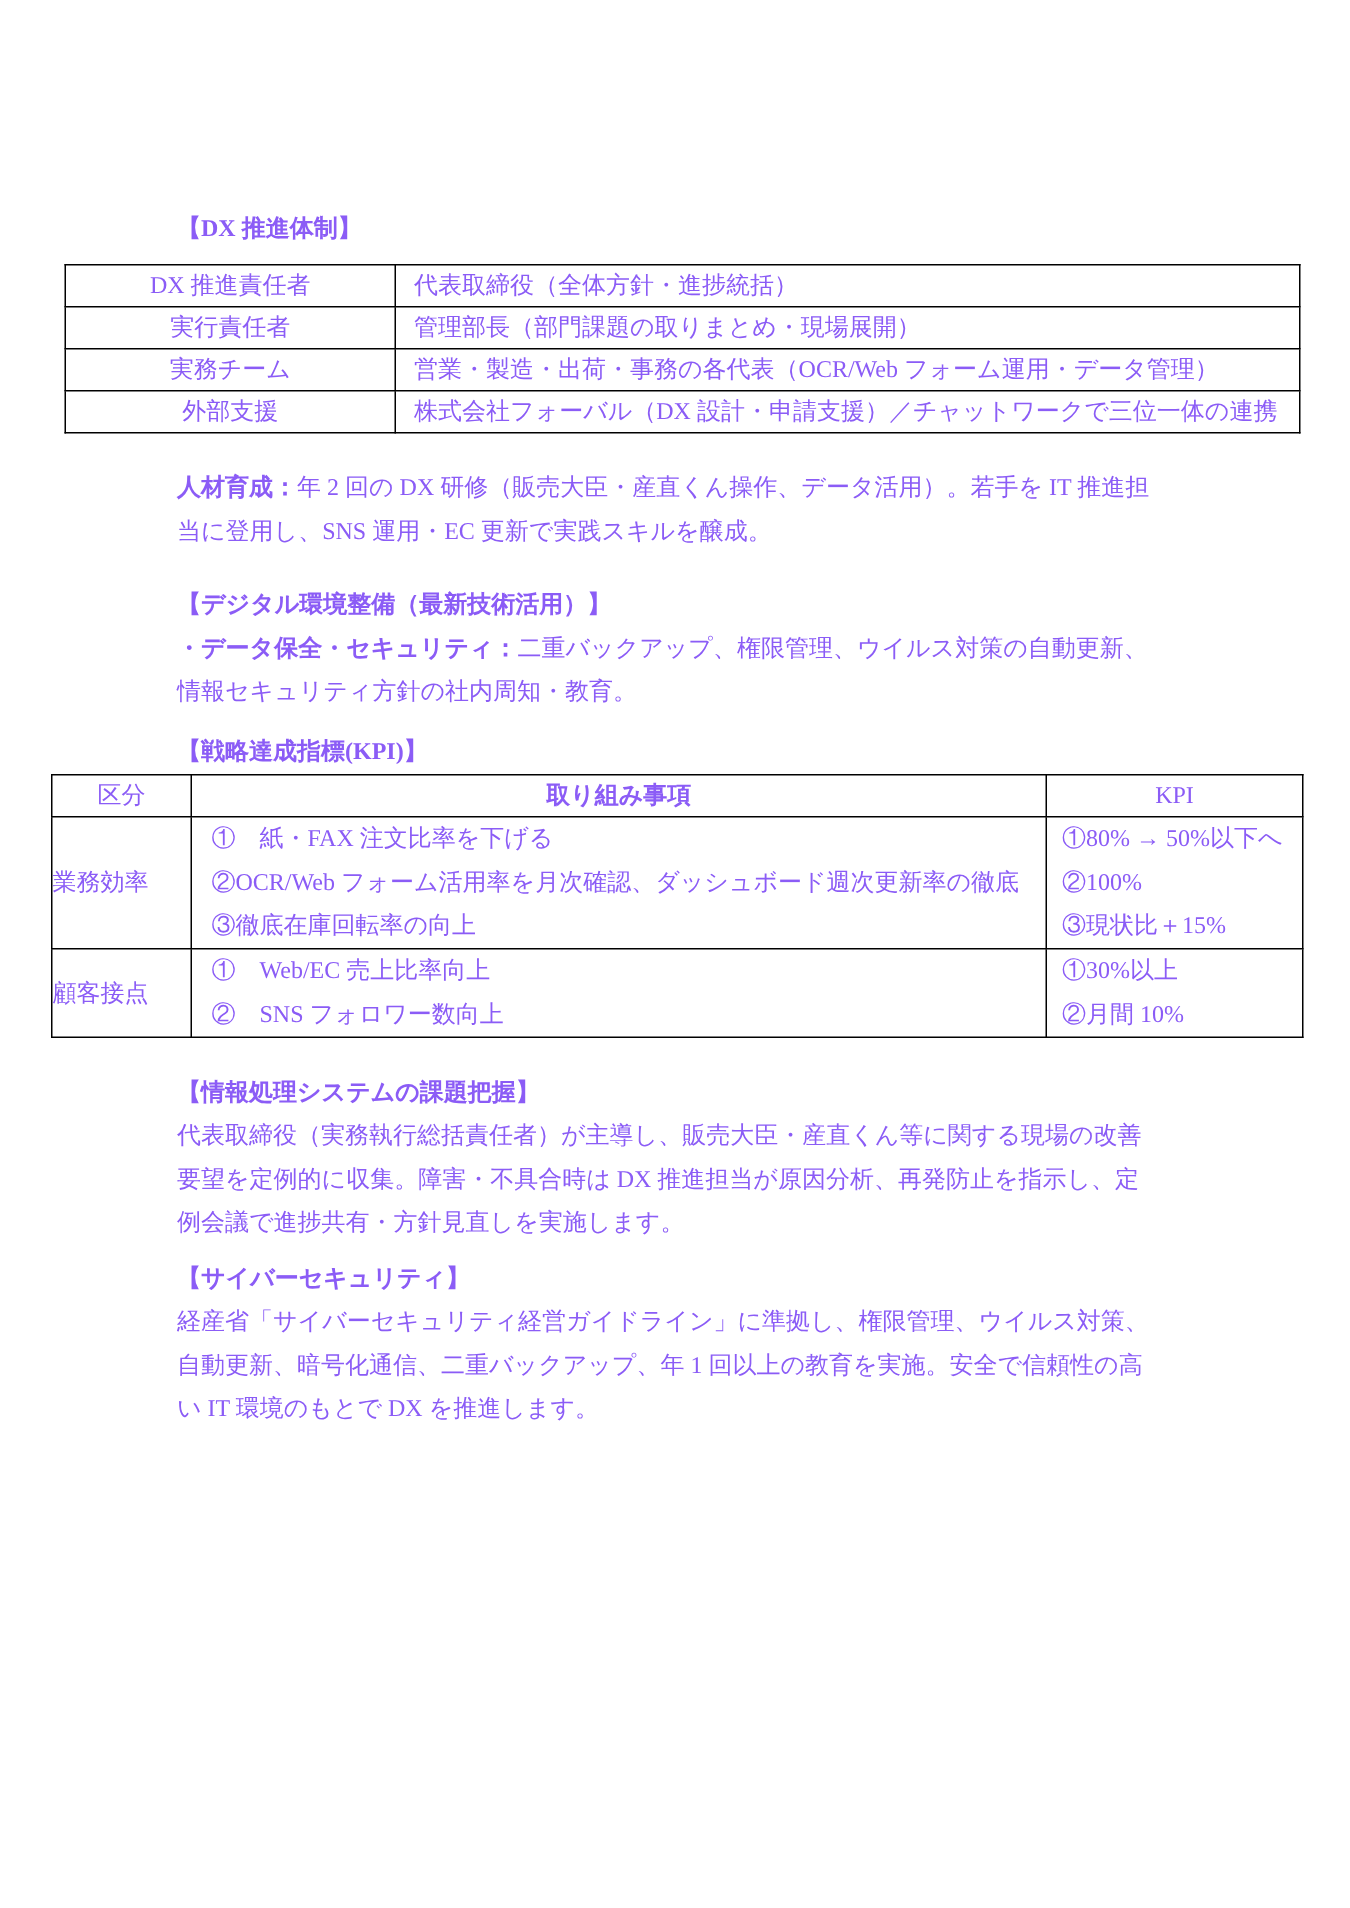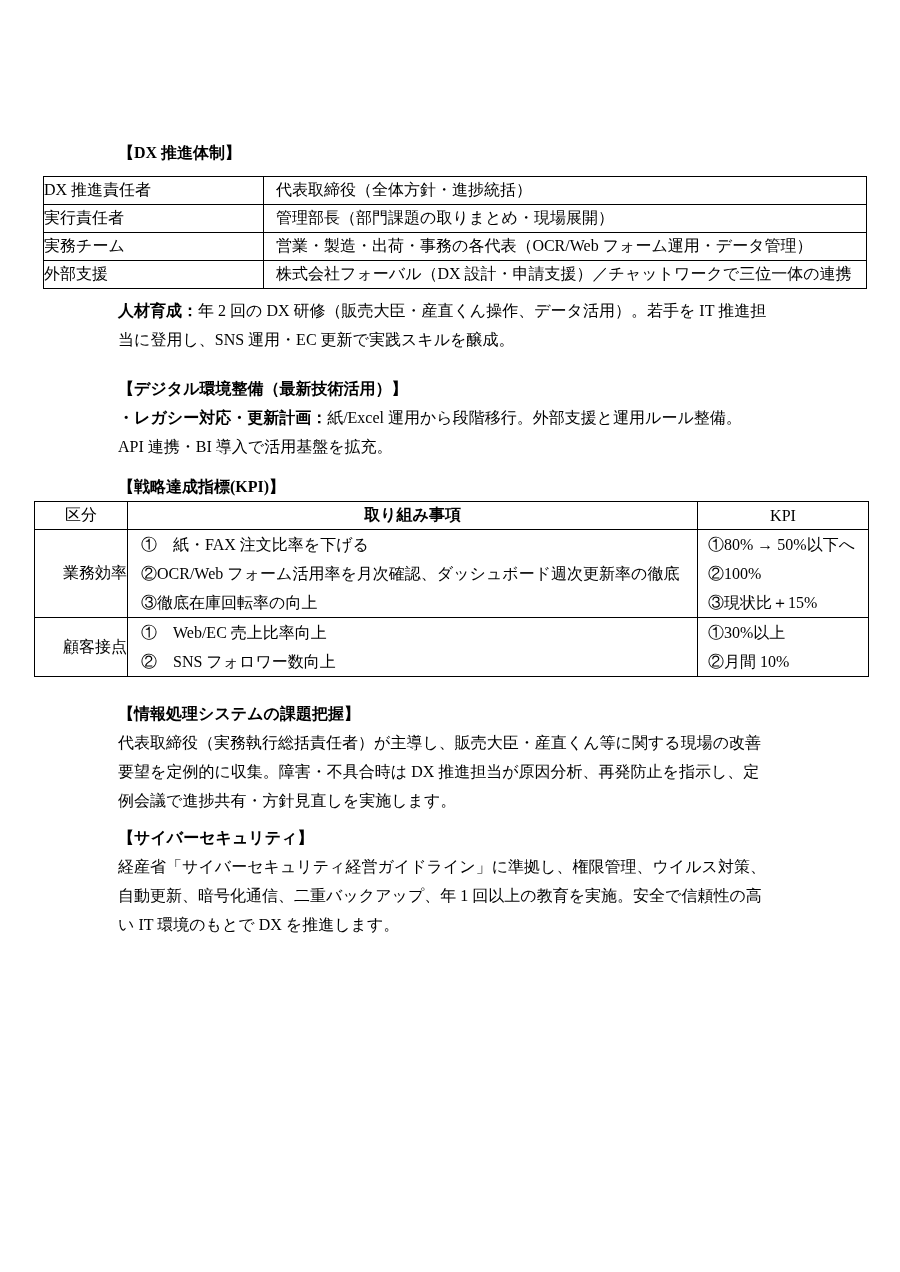--- a/index.html
+++ b/index.html
@@ -1,21 +1,21 @@
 <!DOCTYPE html>
 <html lang="ja"><head>
 <meta charset="utf-8">
 <style>
   html, body { margin: 0; padding: 0; background: #ffffff; }
   .page {
     position: relative;
     width: 900px;
     height: 1272px;
     background: #ffffff;
-    color: #000000;
+    color: #8b5cf6;
     font-family: "Liberation Serif", "DejaVu Serif", serif;
     font-size: 16px;
     box-sizing: border-box;
     padding-top: 138px;
     overflow: hidden;
   }
   .heading {
     font-weight: bold;
     margin: 0 0 0 118px;
     line-height: 29px;
@@ -27,34 +27,34 @@
     line-height: 29px;
   }
   .pre { white-space: pre-line; }
   .lead { font-weight: bold; }
 
   
   table { border-collapse: collapse; table-layout: fixed; }
   td { border: 1px solid #000; padding: 0; overflow: hidden; }
   .t1 { margin: 9px 0 0 43px; width: 823px; }
   .t1 td { height: 27px; vertical-align: middle; }
-  .t1 .t1c1 { text-align: left; margin-top: 25px; }
+  .t1 .t1c1 { text-align: center; margin-top: 25px; }
   .t1 .t1c2 { padding-left: 12px; }
 
   
   .t2 { margin: 0 0 0 34px; width: 834px; }
   .t2 td { vertical-align: middle; }
   .t2 .hdr td { height: 27px; text-align: center; margin-left: 38px; }
   .t2 .hdr .hdrmid { font-weight: bold; }
-  .t2 .cat { text-align: right; }
+  .t2 .cat { text-align: left; }
   .t2 .ini { padding-left: 13px; line-height: 29px; white-space: pre-line; }
   .t2 .kv  { padding-left: 10px; line-height: 29px; white-space: pre-line; }
 
   
-  .mt7  { margin-top: 7px; }
+  .mt7  { margin-top: 22px; }
   .mt20 { margin-top: 20px; }
   .mt11 { margin-top: 11px; }
   .mt22 { margin-top: 22px; font-family: Liberation Serif, serif; }
   .mt18 { margin-top: 8px; }
 </style>
 </head>
 <body>
 
 <div class="page">
 
@@ -84,23 +84,23 @@
       </tr>
     </tbody>
   </table>
 
   <p class="body mt7"><span class="lead">人材育成：</span><span class="pre">年 2 回の DX 研修（販売大臣・産直くん操作、データ活用）。若手を IT 推進担
 当に登用し、SNS 運用・EC 更新で実践スキルを醸成。</span></p>
 
   <div class="heading mt20">【デジタル環境整備（最新技術活用）】</div>
 
 
+  <p class="body"><span class="lead">・データ保全・セキュリティ：</span><span class="pre">二重バックアップ、権限管理、ウイルス対策の自動更新、
+情報セキュリティ方針の社内周知・教育。</span></p>
 
-  <p class="body"><span class="lead">・レガシー対応・更新計画：</span><span class="pre">紙/Excel 運用から段階移行。外部支援と運用ルール整備。
-API 連携・BI 導入で活用基盤を拡充。</span></p>
 
   <div class="heading mt11">【戦略達成指標(KPI)】</div>
 
   <table class="t2">
     <colgroup>
         <col style="width:93px">
         <col style="width:570px">
         <col style="width:171px">
       </colgroup>
     <tbody>

